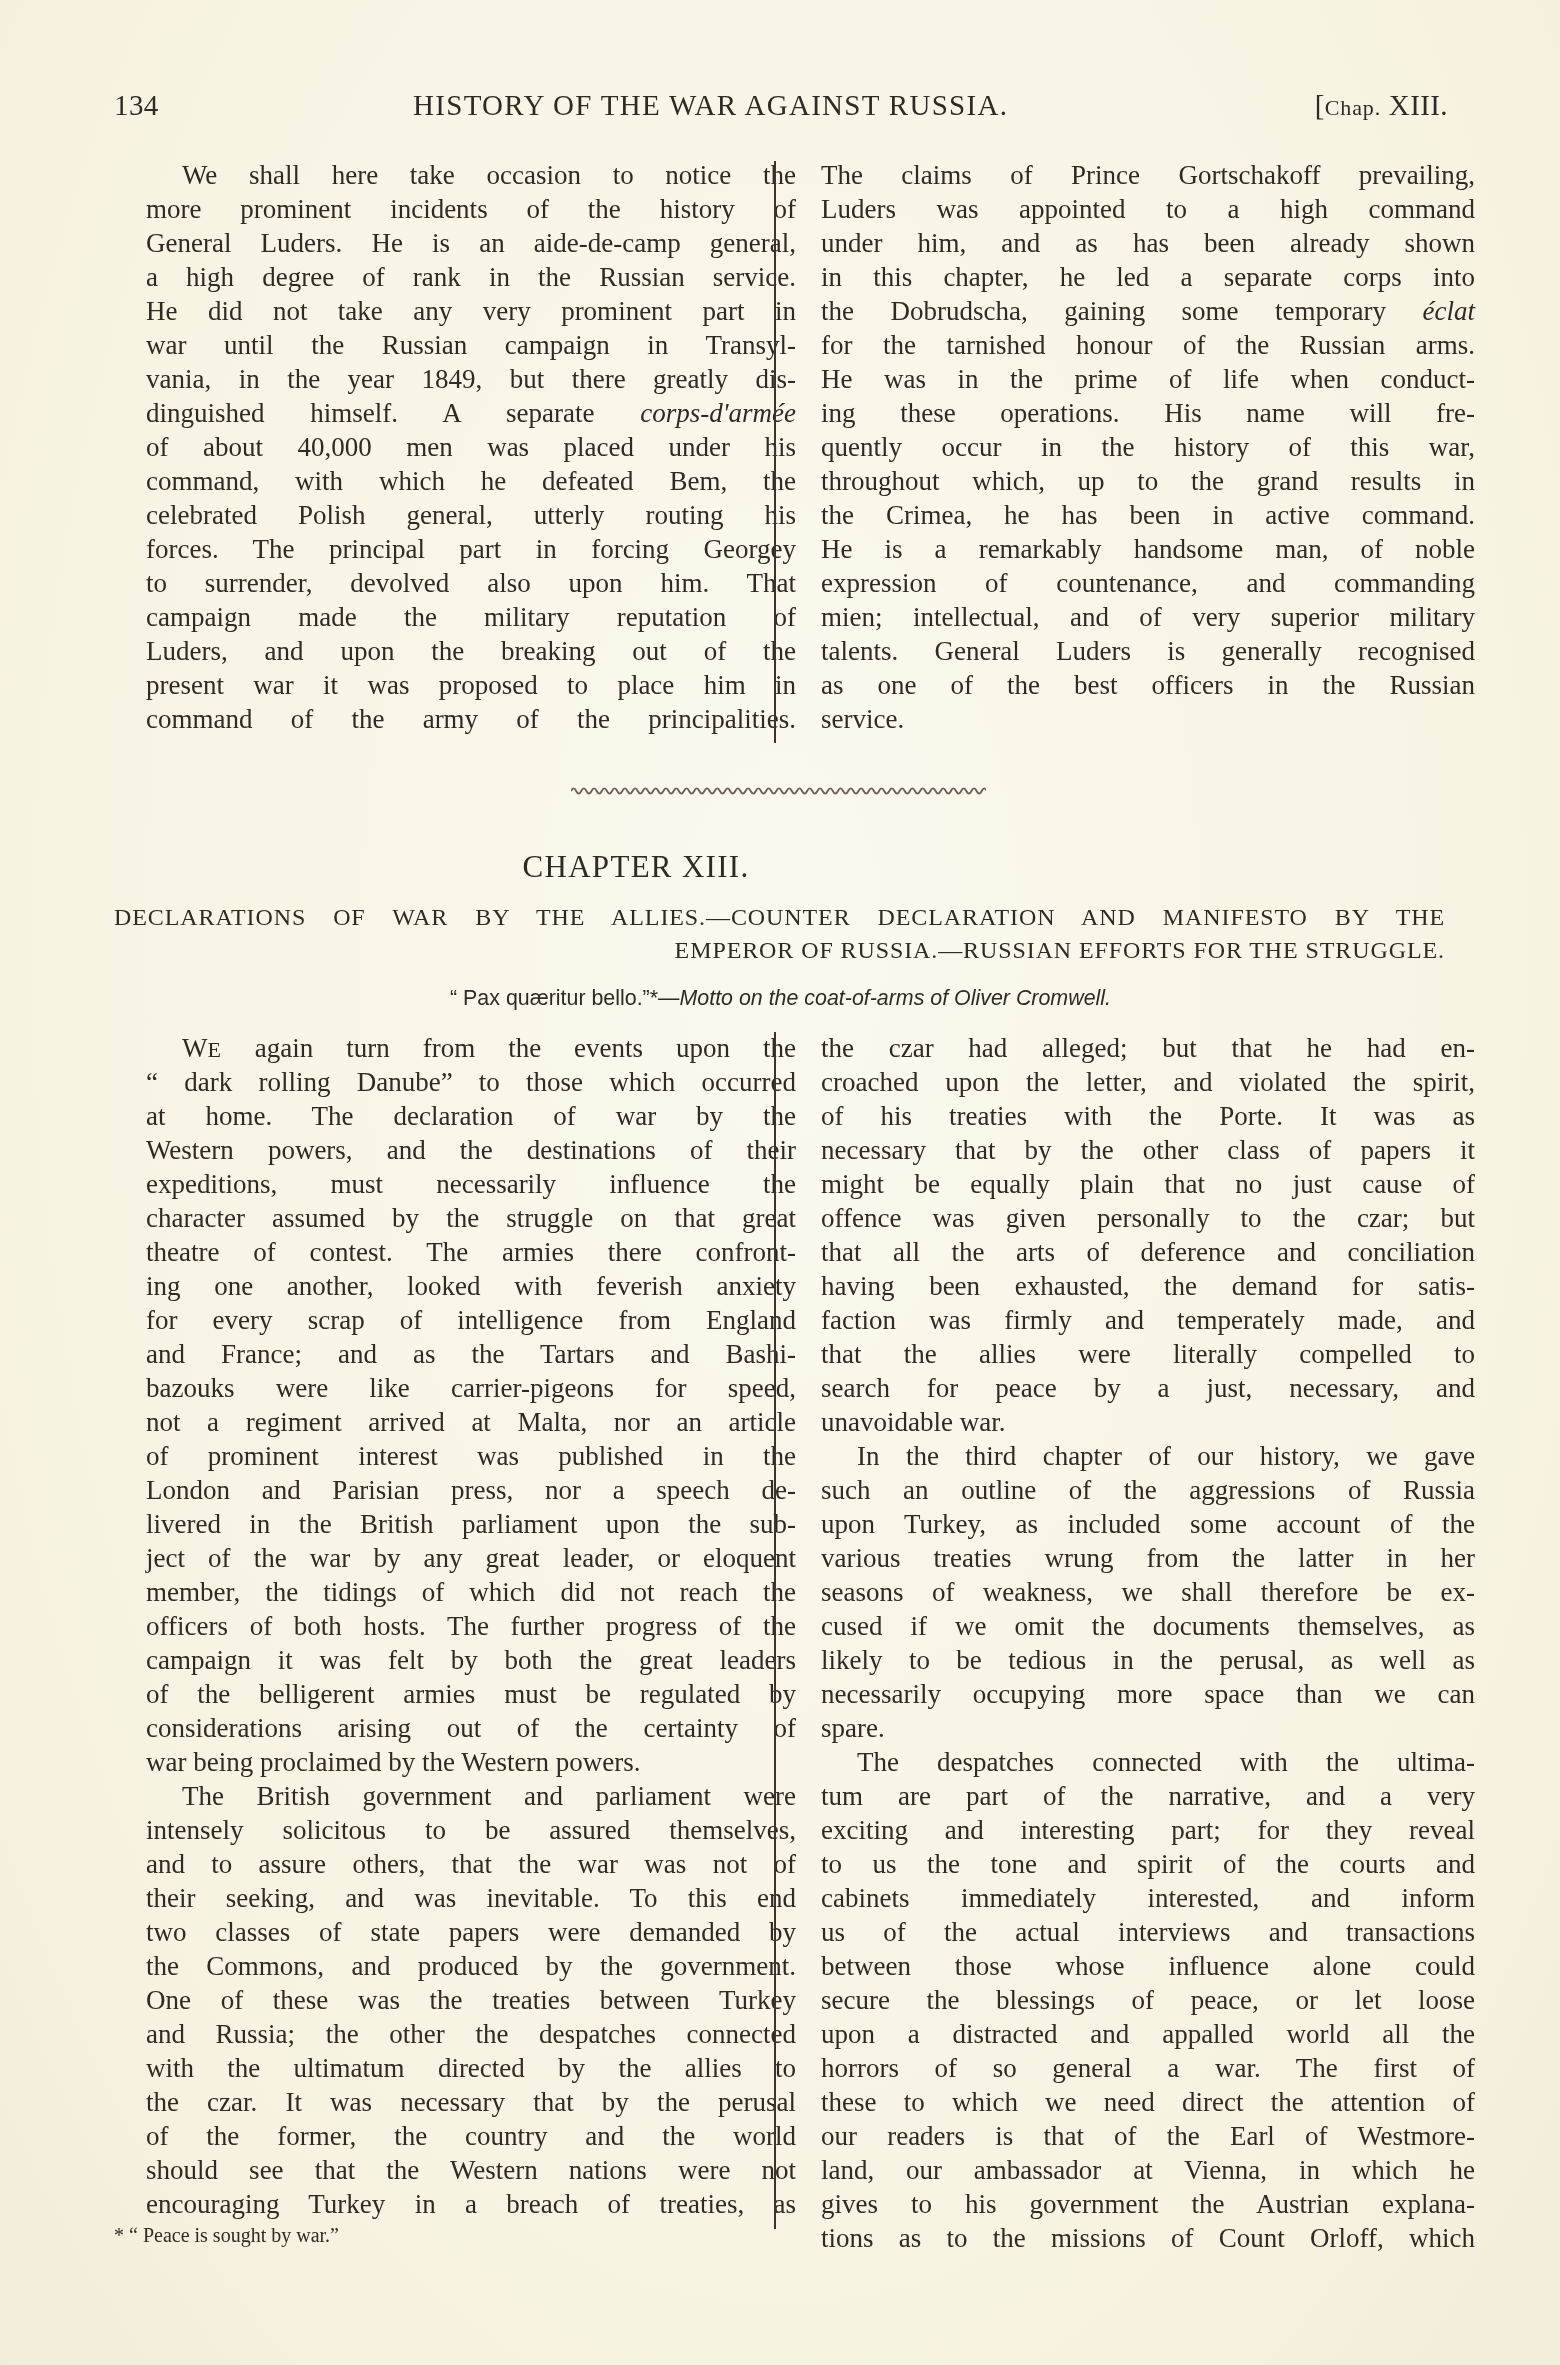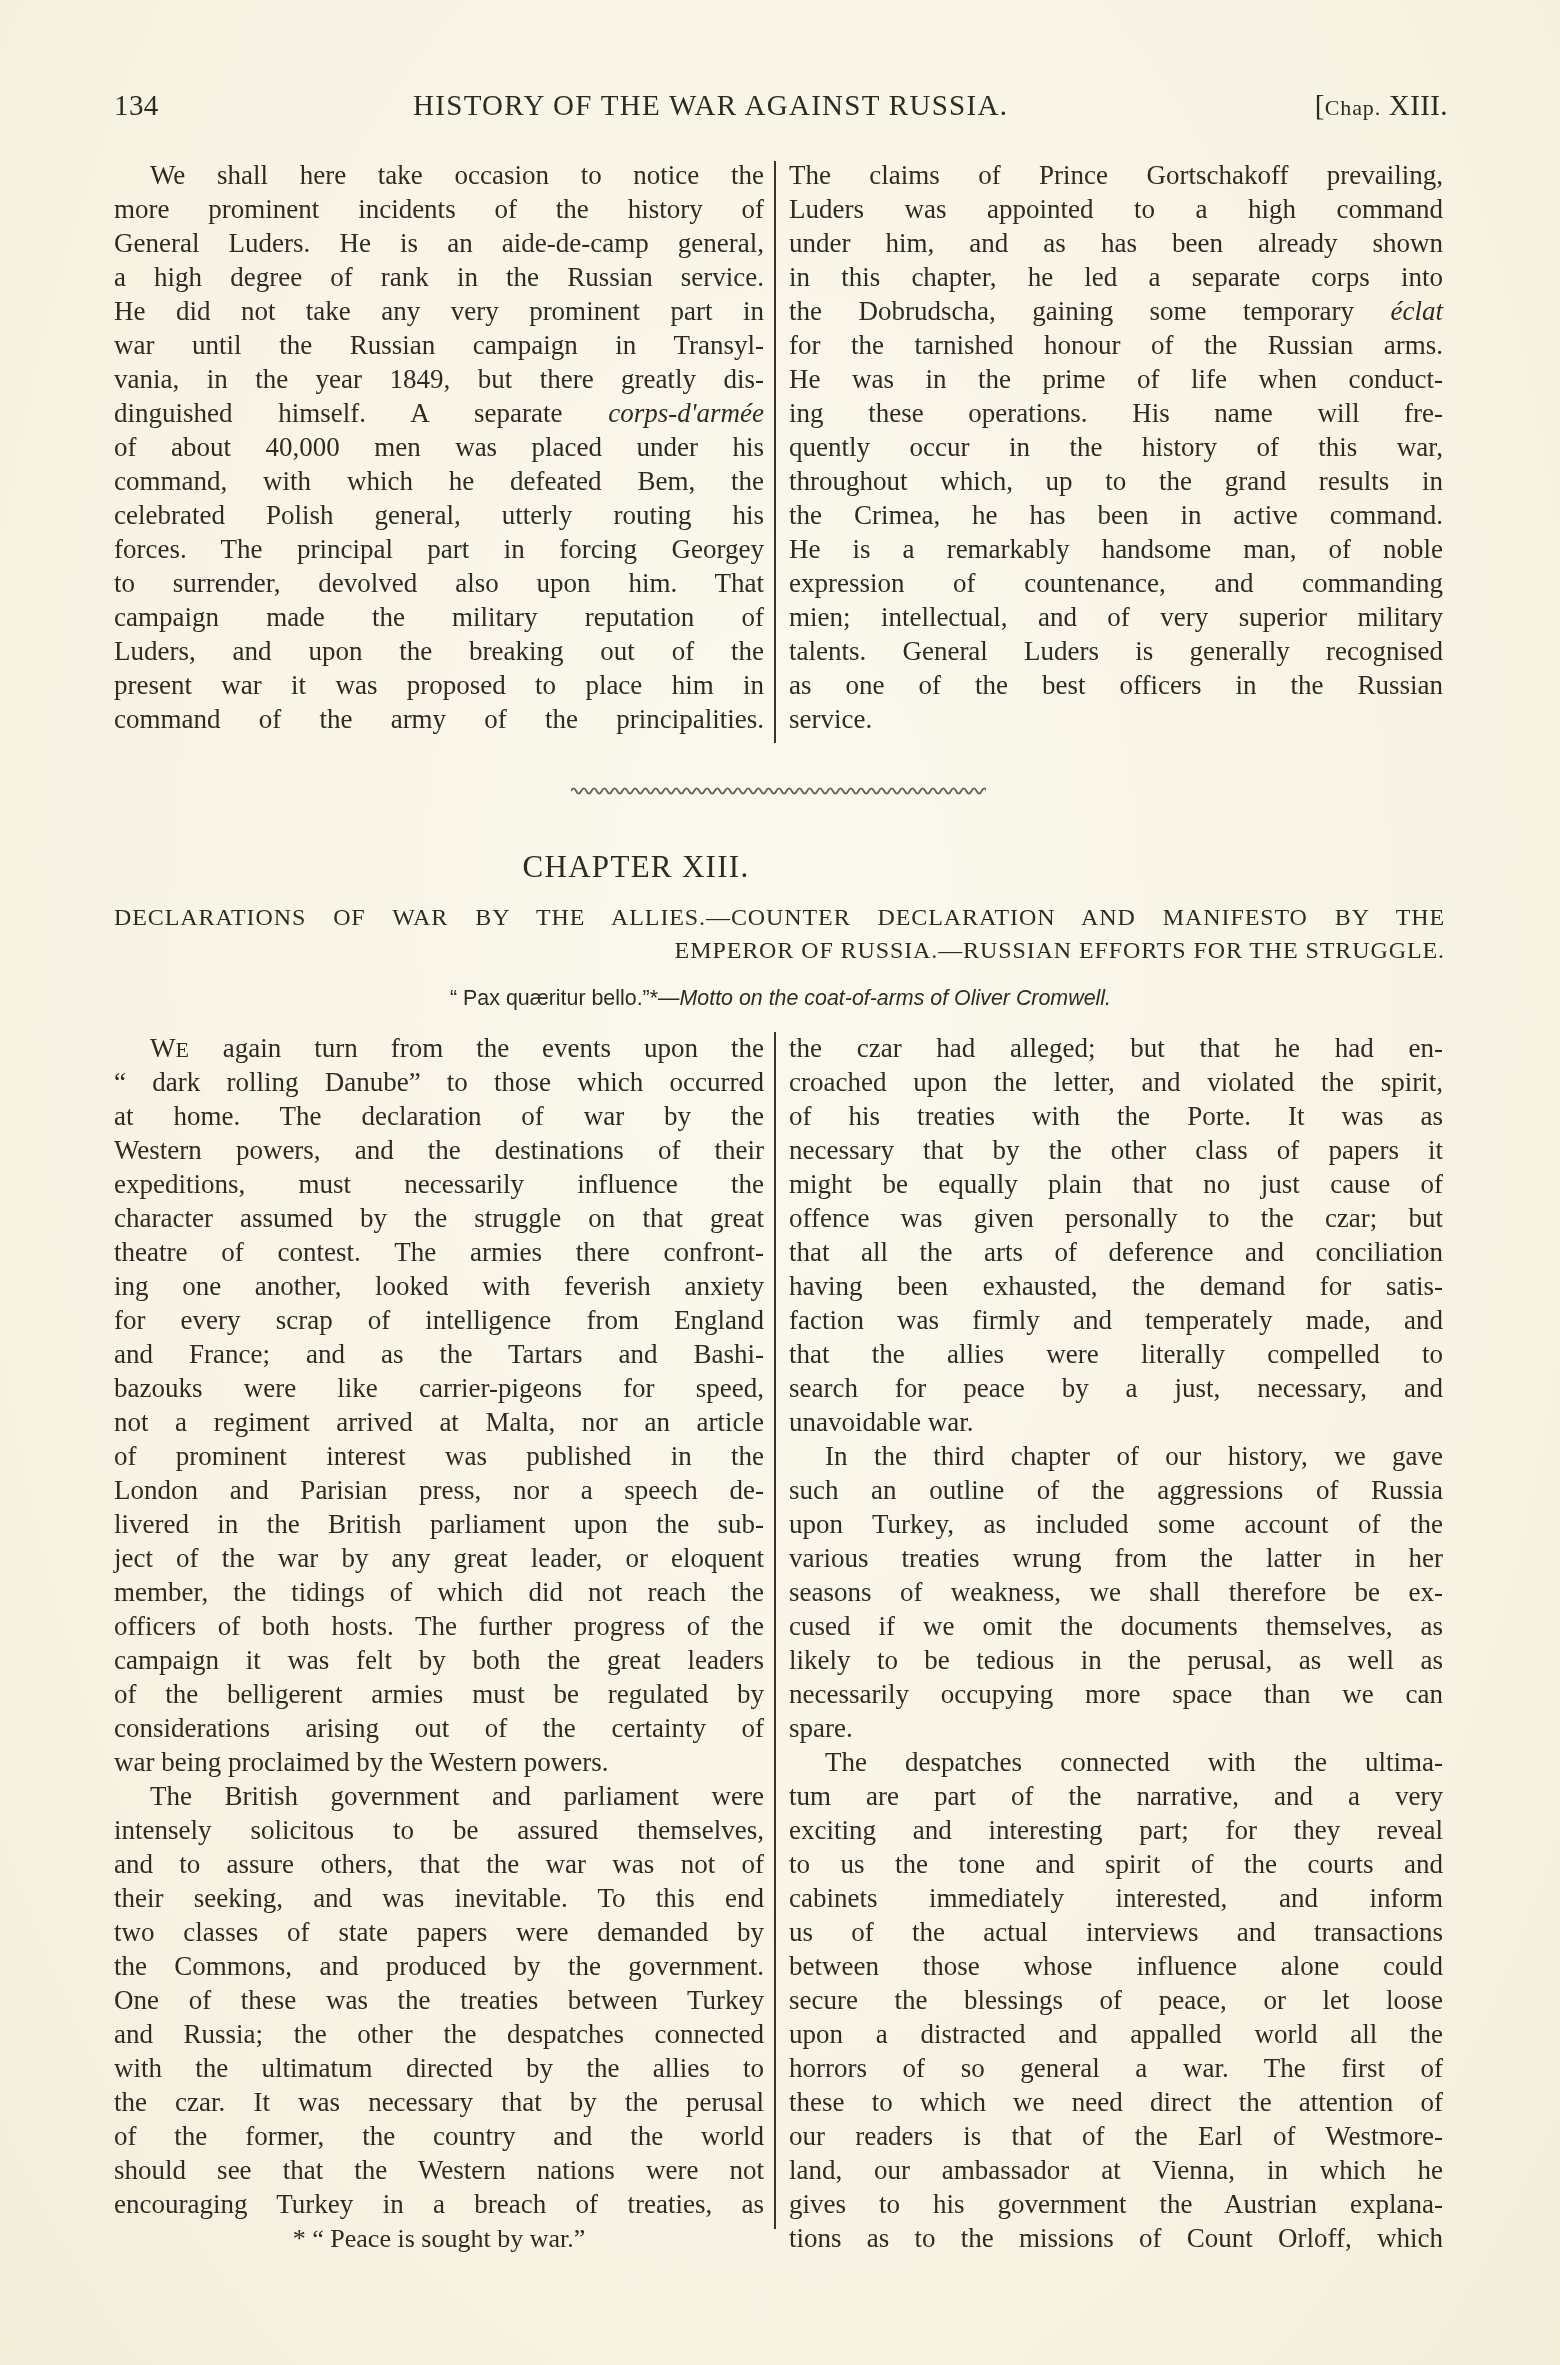--- a/index.html
+++ b/index.html
@@ -35,20 +35,21 @@
   .running-head .chap { position: absolute; right: 0; top: 0; }
   .running-head .chap .sc { font-size: 22px; letter-spacing: 0.9px; }
 
   
   .col {
     position: absolute;
     font-family: "Liberation Serif", serif;
     font-size: 27px;
     line-height: 34px;
     color: #2f2a23;
+    margin-left: 32px;
   }
   .col .line {
     display: block;
     text-align: justify;
     text-align-last: justify;
     white-space: nowrap;
     height: 34px;
     overflow: visible;
   }
   .col .line.last { text-align-last: left; }
@@ -109,23 +110,22 @@
     font-family: Liberation Sans, sans-serif;
     font-size: 21.4px;
     color: #2e2a24;
   }
   .motto .it { font-style: italic; }
 
   .footnote {
     position: absolute;
     left: 114px; width: 650px;
     top: 2224px;
-    text-align: center;
-    font-family: "Liberation Serif", serif;
-    font-size: 26px;
+    font-family: "Liberation Serif", serif;
+    font-size: 20px;
     color: #2f2a23;
   }
   .sc-first { font-size: 22px; letter-spacing: 0.9px; }
 </style>
 </head>
 <body>
 
 <div class="page">
 
   <div class="running-head">

